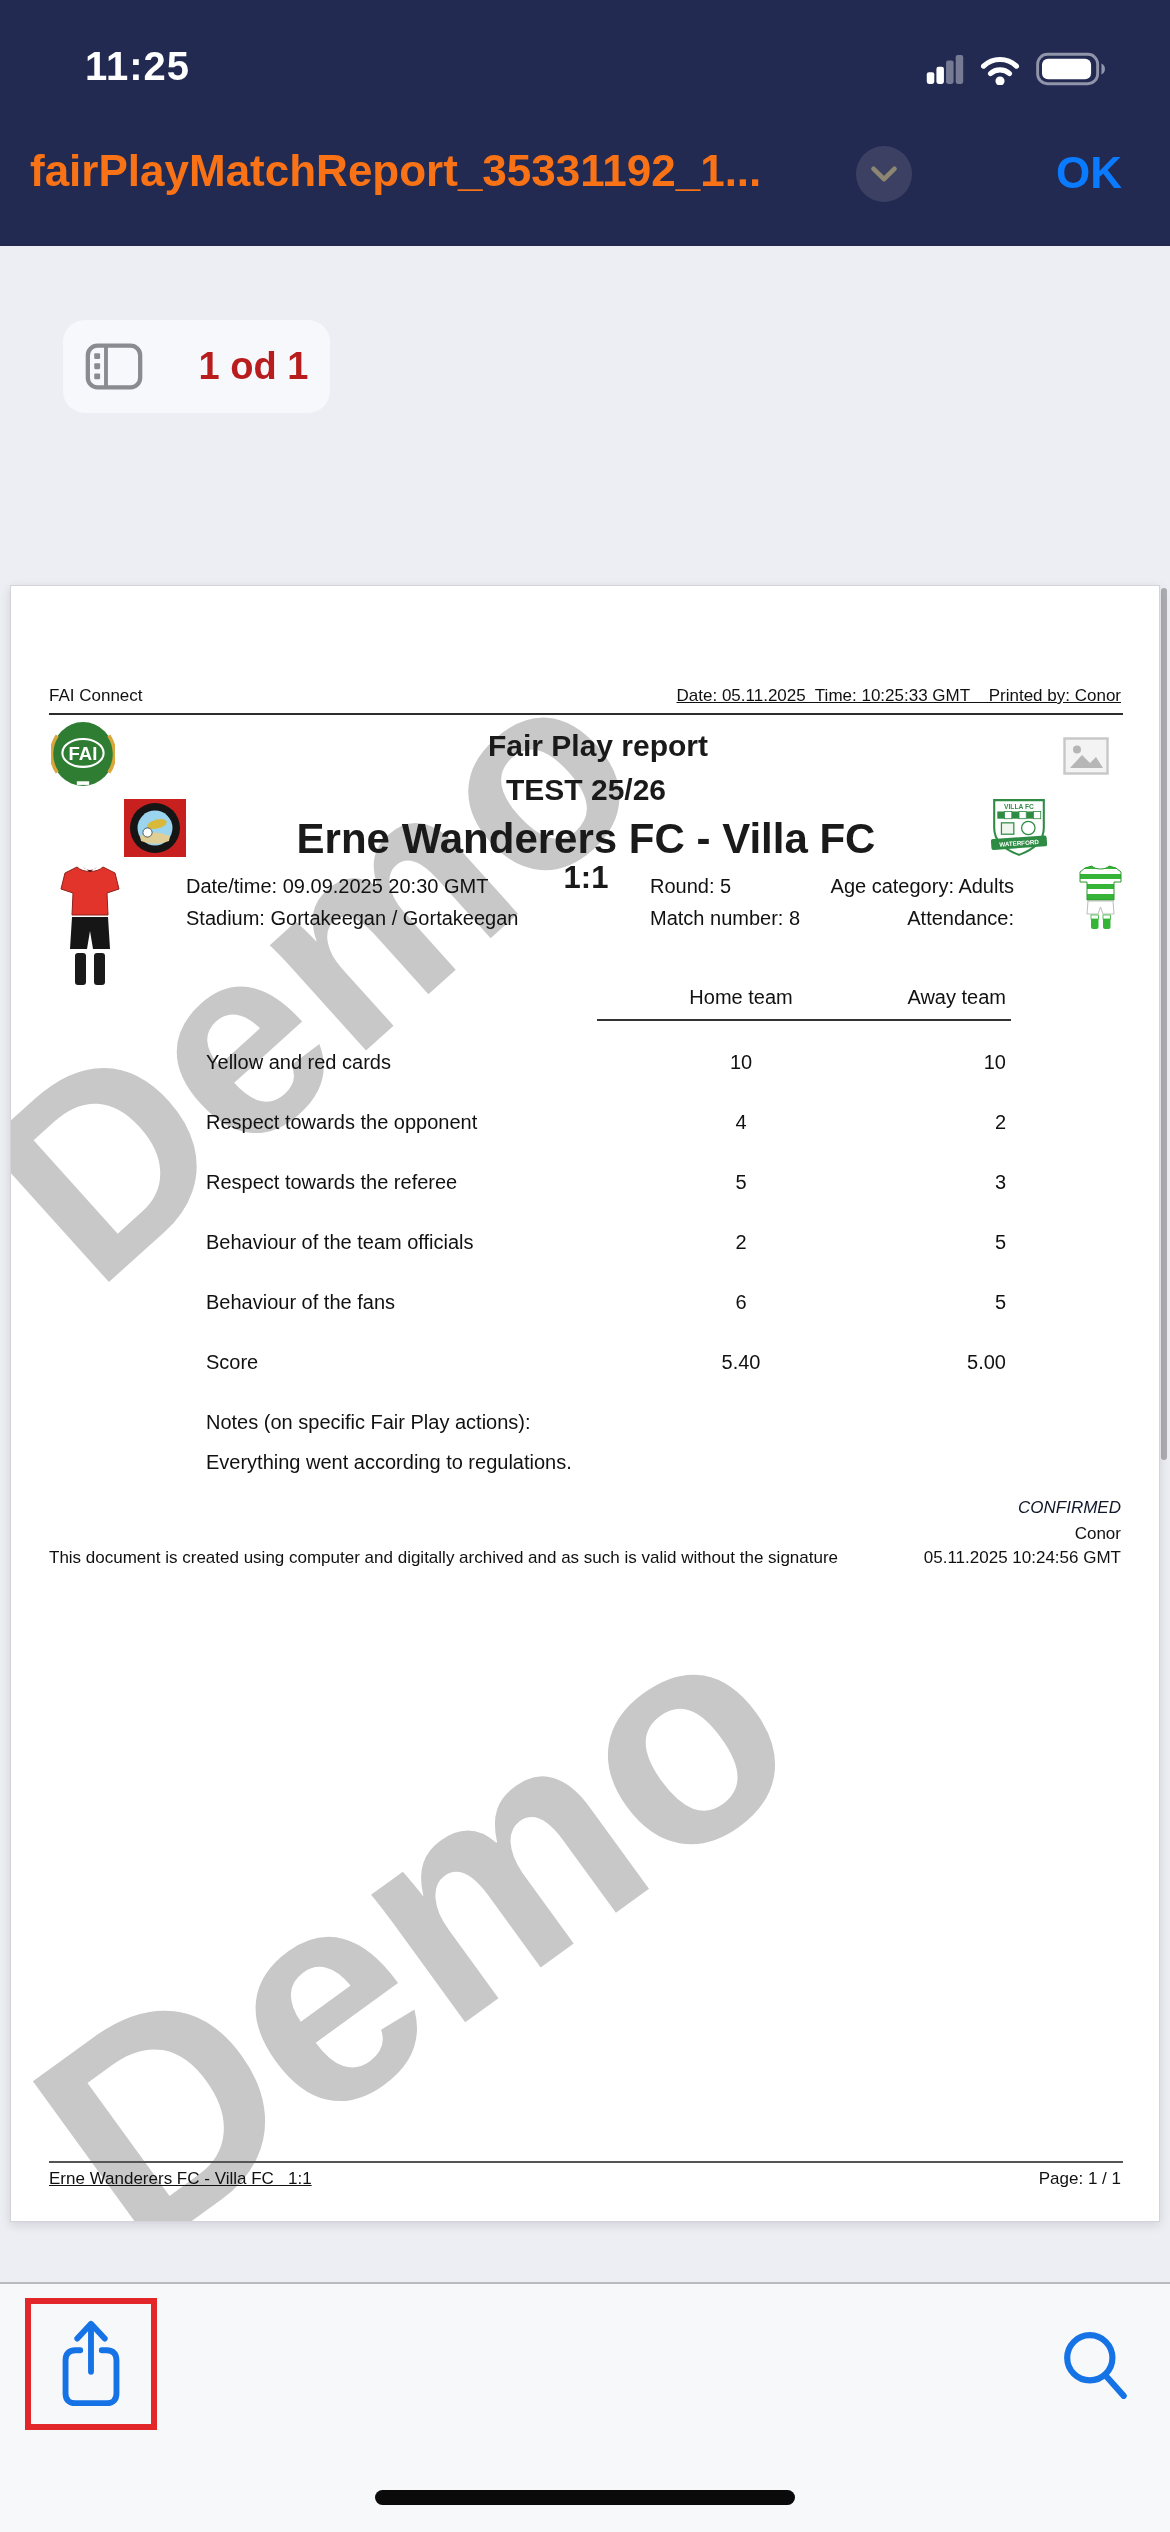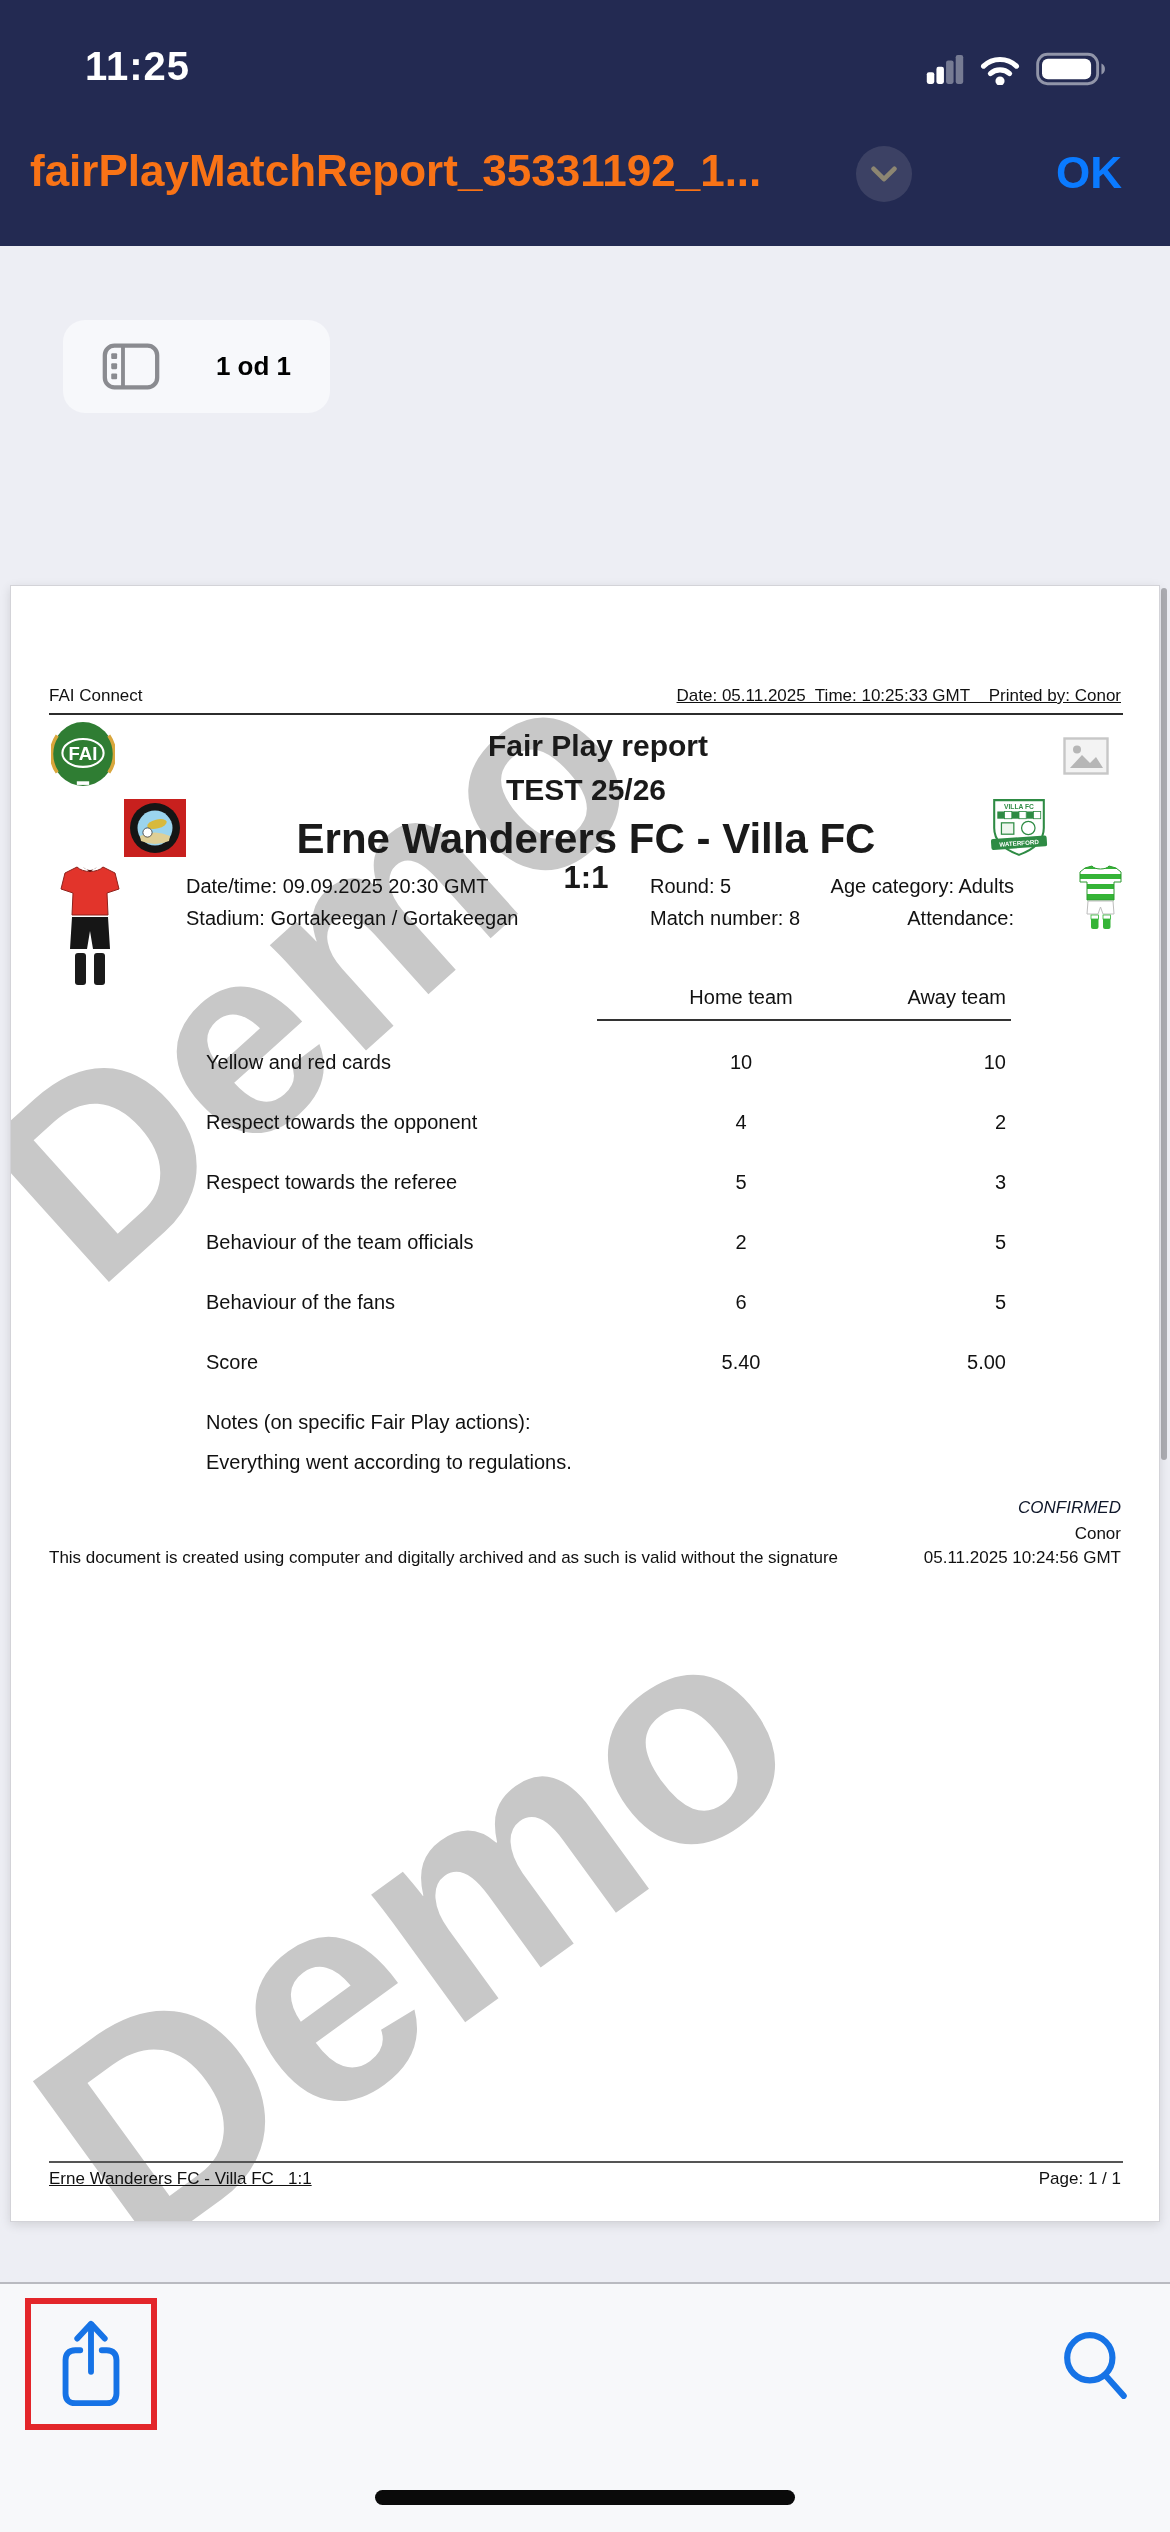--- a/index.html
+++ b/index.html
@@ -16,21 +16,21 @@
   .status-icons { position:absolute; right:62px; top:52px; display:flex; align-items:center; gap:16px; }
   .nav-title { position:absolute; left:30px; top:146px; width:810px; font-size:44px; font-weight:bold; color:#f97316; white-space:nowrap; overflow:hidden; }
   .nav-chevron-btn { position:absolute; left:856px; top:146px; width:56px; height:56px; border-radius:50%; background:rgba(150,150,165,0.22); display:flex; align-items:center; justify-content:center; }
   .nav-ok { position:absolute; right:48px; top:148px; font-size:44px; font-weight:600; color:#0a7aff; }
 
   
   .page-badge {
     position:absolute; left:63px; top:320px; width:267px; height:93px; border-radius:22px;
     background:#f7f8fb; display:flex; align-items:center; justify-content:center; gap:16px; z-index:4;
   }
-  .page-badge-label { font-size:26px; font-weight:bold; color:#000000;margin-left:40px; }
+  .page-badge-label { font-size:38px; font-weight:bold; color:#b91c1c;margin-left:40px; }
 
   
   .pdf-page {
     position:absolute; left:10px; top:585px; width:1150px; height:1637px;
     background:#ffffff; border:1px solid #d3d3d8; box-shadow:0 3px 10px rgba(0,0,0,0.12);
     overflow:hidden; z-index:2; color:#1a1a1a;
   }
   .wm { position:absolute; z-index:1; font-weight:bold; color:#c8c8c8; text-align:center; pointer-events:none; }
   .wm1 { left:-79px; top:253px;  width:760px; font-size:270px; line-height:270px; transform:rotate(-42deg); }
   .wm2 { left:-17px; top:1195px; width:840px; font-size:300px; line-height:300px; transform:rotate(-36deg); }

